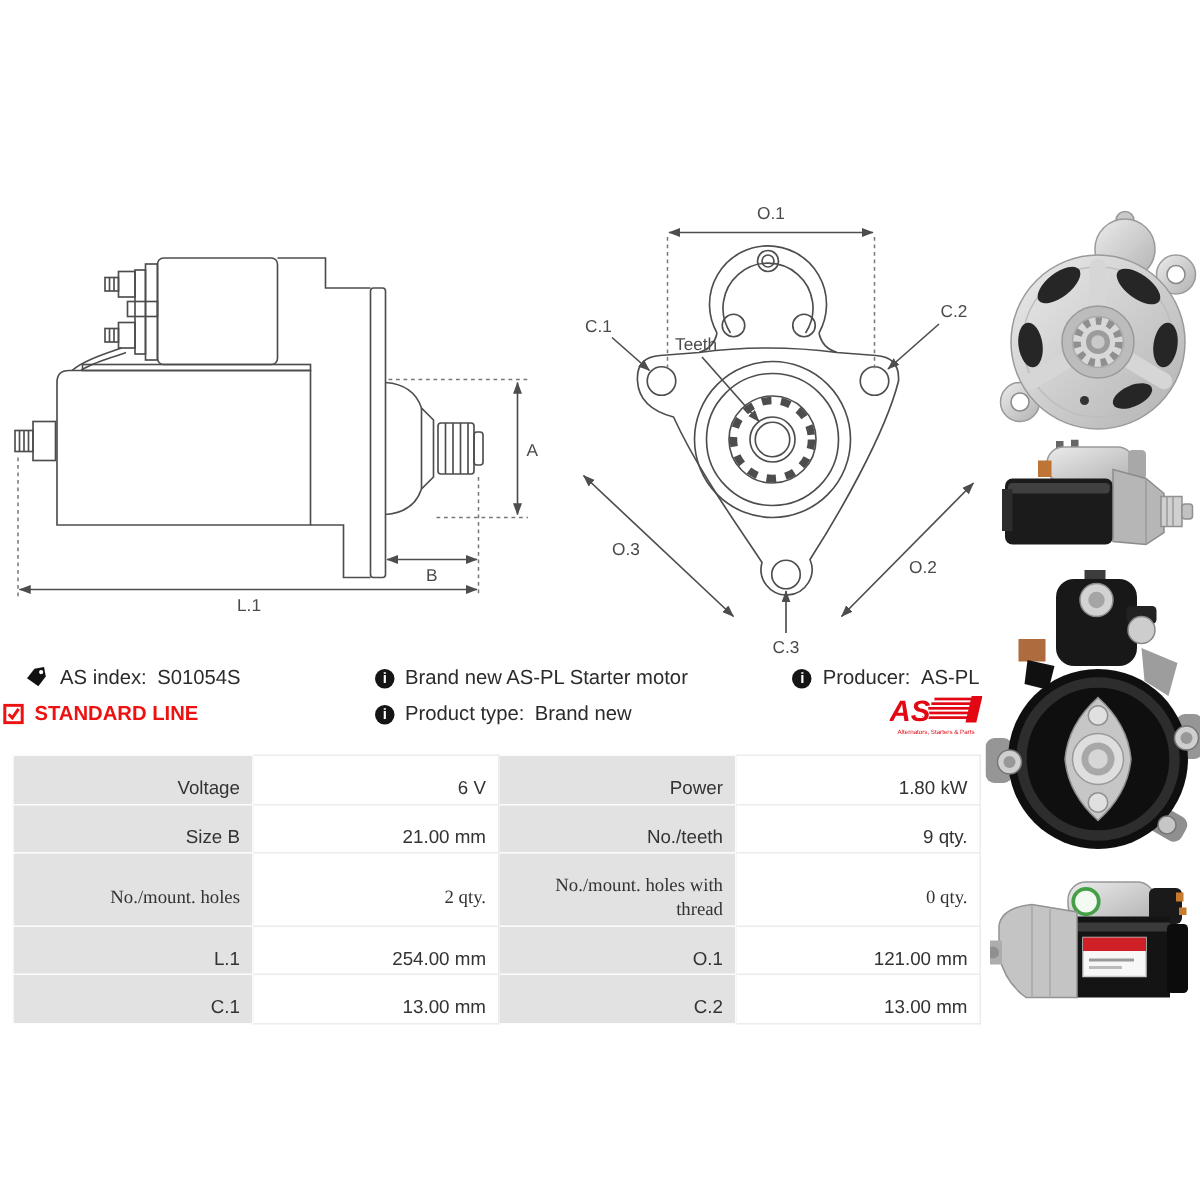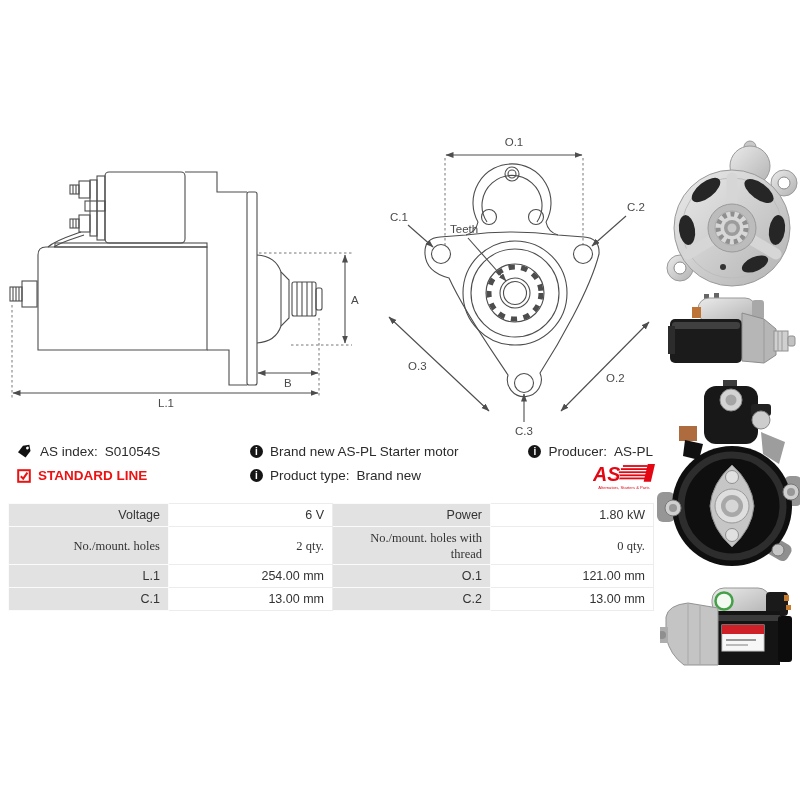--- a/index.html
+++ b/index.html
@@ -2,30 +2,30 @@
 <html><head>
 <meta charset="utf-8">
 <style>
   html,body{margin:0;padding:0;background:#fff;}
   .page{position:relative;width:800px;height:800px;background:#fff;overflow:hidden;
         font-family:"Liberation Sans","DejaVu Sans",sans-serif;color:#2b2b2b;}
   .abs{position:absolute;}
   svg text{font-family:"Liberation Sans","DejaVu Sans",sans-serif;}
 
   
-  .inforow{position:absolute;display:flex;align-items:center;gap:7px;font-size:13.5px;white-space:nowrap;}
+  .inforow{position:absolute;display:flex;align-items:flex-end;gap:7px;font-size:13.5px;white-space:nowrap;}
   .inforow .b{font-weight:normal;}
   .red{color:#ee1111;font-weight:bold;}
   .info-i{display:inline-block;width:13px;height:13px;border-radius:50%;background:#151515;color:#fff;
           font-size:10px;font-weight:bold;text-align:center;line-height:13px;flex:0 0 auto;}
 
   
   table.spec{position:absolute;left:8px;top:503px;width:645px;border-collapse:collapse;table-layout:fixed;
              font-size:12.5px;color:#333;}
-  table.spec td{border:1px solid #ececec;padding:4px 8px 2px 4px;text-align:right;vertical-align:middle;line-height:1.25;}
+  table.spec td{border:1px solid #ececec;padding:14px 8px 2px 4px;text-align:right;vertical-align:middle;line-height:1.25;}
   table.spec td.lbl{background:#e2e2e2;border:1px solid #fbfbfb;}
   table.spec tr{height:23px;}
   table.spec tr.tall{height:33px;font-family:Liberation Serif, serif;}
   .c1{width:160px}.c2{width:164px}.c3{width:158px}.c4{width:163px}
 </style>
 </head>
 <body>
 
 <div class="page">
 
@@ -245,21 +245,21 @@
 
   <div class="inforow" style="left:17px;top:444px">
     <svg width="16" height="15" viewBox="0 0 16 15">
       <path d="M1,7 L7,1.5 L13.5,1.5 L13.5,8 L7.5,13.5 Z" fill="#111" transform="rotate(-10 8 7.5)"></path>
       <circle cx="11" cy="4.5" r="1.4" fill="#fff" transform="rotate(-10 8 7.5)"></circle>
     </svg>
     <span>AS index:</span>
     <span class="b">S01054S</span>
   </div>
 
-  <div class="inforow" style="left:17px;top:468px">
+  <div class="inforow" style="left:2px;top:468px">
     <svg width="14" height="14" viewBox="0 0 14 14">
       <rect x="1.2" y="1.2" width="11.6" height="11.6" fill="none" stroke="#ee1111" stroke-width="2"></rect>
       <polyline points="3.8,7.2 6.2,9.6 10.4,3.6" fill="none" stroke="#ee1111" stroke-width="2"></polyline>
     </svg>
     <span class="red">STANDARD LINE</span>
   </div>
 
   <div class="inforow" style="left:250px;top:444px">
     <span class="info-i">i</span>
     <span>Brand new AS-PL Starter motor</span>
@@ -297,20 +297,26 @@
         <col class="c3">
         <col class="c4">
       </colgroup>
     <tbody>
         <tr>
       <td class="lbl">Voltage</td>
       <td class="val">6 V</td>
       <td class="lbl">Power</td>
       <td class="val">1.80 kW</td>
     </tr>
+    <tr>
+      <td class="lbl">Size B</td>
+      <td class="val">21.00 mm</td>
+      <td class="lbl">No./teeth</td>
+      <td class="val">9 qty.</td>
+    </tr>
     <tr class="tall">
       <td class="lbl">No./mount. holes</td>
       <td class="val">2 qty.</td>
       <td class="lbl">No./mount. holes with thread</td>
       <td class="val">0 qty.</td>
     </tr>
     <tr>
       <td class="lbl">L.1</td>
       <td class="val">254.00 mm</td>
       <td class="lbl">O.1</td>

